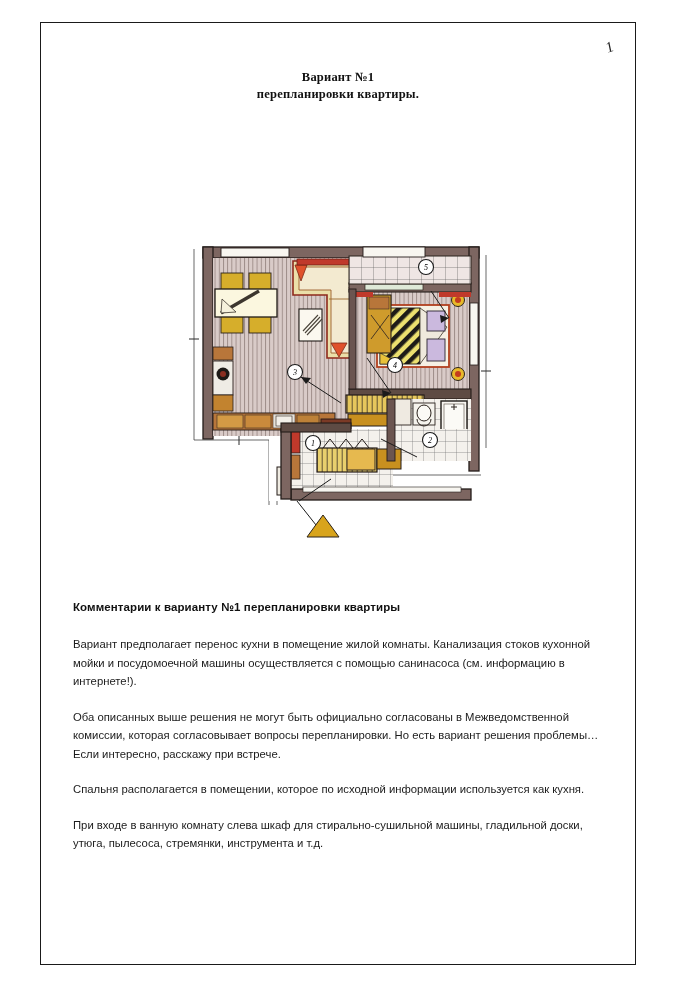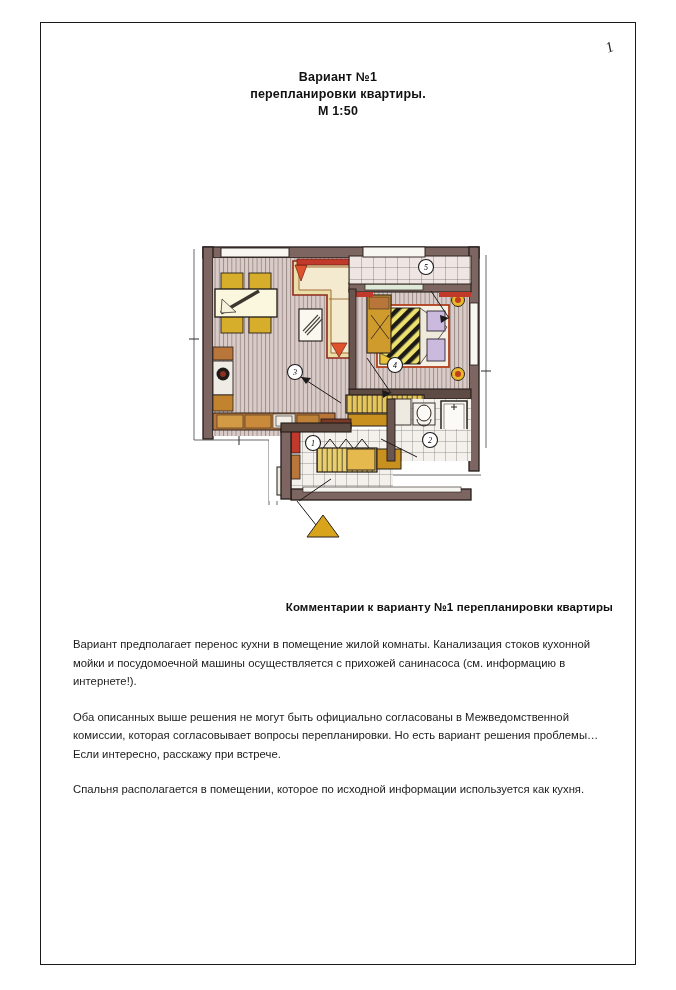--- a/index.html
+++ b/index.html
@@ -9,46 +9,45 @@
   
   #page-sheet{position:absolute;left:40px;top:22px;width:596px;height:943px;
               border:1.4px solid #1a1a1a;background:#fff;box-sizing:border-box;}
 
   #page-number{position:absolute;right:22px;top:16px;font-size:15px;
                font-family:"Liberation Serif","DejaVu Serif",serif;
                color:#222;transform:rotate(-18deg) skewX(-6deg);font-weight:400;}
 
   
   #doc-title{position:absolute;left:0;right:0;top:46px;text-align:center;
-             font-size:12.5px;font-weight:bold;line-height:17px;letter-spacing:.2px;}
+             font-size:12.5px;font-weight:bold;line-height:17px;letter-spacing:.2px;font-family:Liberation Serif, serif;}
   #doc-title div{white-space:nowrap;}
 
   
   #floorplan-figure{position:absolute;left:140px;top:220px;width:320px;height:320px;}
   #plan-svg{display:block;width:320px;height:320px;}
 
   
   #comments-block{position:absolute;left:32px;top:578px;width:540px;}
-  #comments-heading{text-align:right;font-size:11.5px;font-weight:bold;
+  #comments-heading{text-align:left;font-size:11.5px;font-weight:bold;
                     margin:0 0 22px 0;letter-spacing:.1px;}
   .comment-para{font-size:11.3px;line-height:18.5px;margin:0 0 17px 0;
                 text-align:left;color:#1b1b1b;}
   .comment-para:last-child{margin-bottom:0;}
 </style>
 </head>
 <body>
 
 <div id="page-sheet">
 
   <div id="page-number">1</div>
 
   <div id="doc-title">
     <div>Вариант №1</div>
     <div>перепланировки квартиры.</div>
-    <div>М 1:50</div>
   </div>
 
   <div id="floorplan-figure">
     <svg id="plan-svg" viewBox="0 0 320 320" xmlns="http://www.w3.org/2000/svg">
       <defs>
 
         <pattern id="parquet" width="4.2" height="10" patternUnits="userSpaceOnUse">
           <rect width="4.2" height="10" fill="#d9cbc8"></rect>
           <rect x="0" y="0" width="0.9" height="10" fill="#9b8a86"></rect>
         </pattern>
@@ -274,18 +273,19 @@
           <circle cx="245" cy="24" r="7.5" fill="#fff" stroke="#1b1b1b" stroke-width="1.1"></circle>
           <text x="245" y="27">5</text>
         </g>
       </g>
     </svg>
   </div>
 
   <div id="comments-block">
     <div id="comments-heading">Комментарии к варианту №1 перепланировки квартиры</div>
 
-    <p class="comment-para">Вариант предполагает перенос кухни в помещение жилой комнаты. Канализация стоков кухонной мойки и посудомоечной машины осуществляется с прихожей санинасоса (см. информацию в интернете!).</p>
+    <p class="comment-para">Вариант предполагает перенос кухни в помещение жилой комнаты. Канализация стоков кухонной мойки и посудомоечной машины осуществляется с помощью санинасоса (см. информацию в интернете!).</p>
     <p class="comment-para">Оба описанных выше решения не могут быть официально согласованы в Межведомственной комиссии, которая согласовывает вопросы перепланировки. Но есть вариант решения проблемы…<br>Если интересно, расскажу при встрече.</p>
     <p class="comment-para">Спальня располагается в помещении, которое по исходной информации используется как кухня.</p>
+    <p class="comment-para">При входе в ванную комнату слева шкаф для стирально-сушильной машины, гладильной доски, утюга, пылесоса, стремянки, инструмента и т.д.</p>
   </div>
 
 </div>
 
 </body></html>

